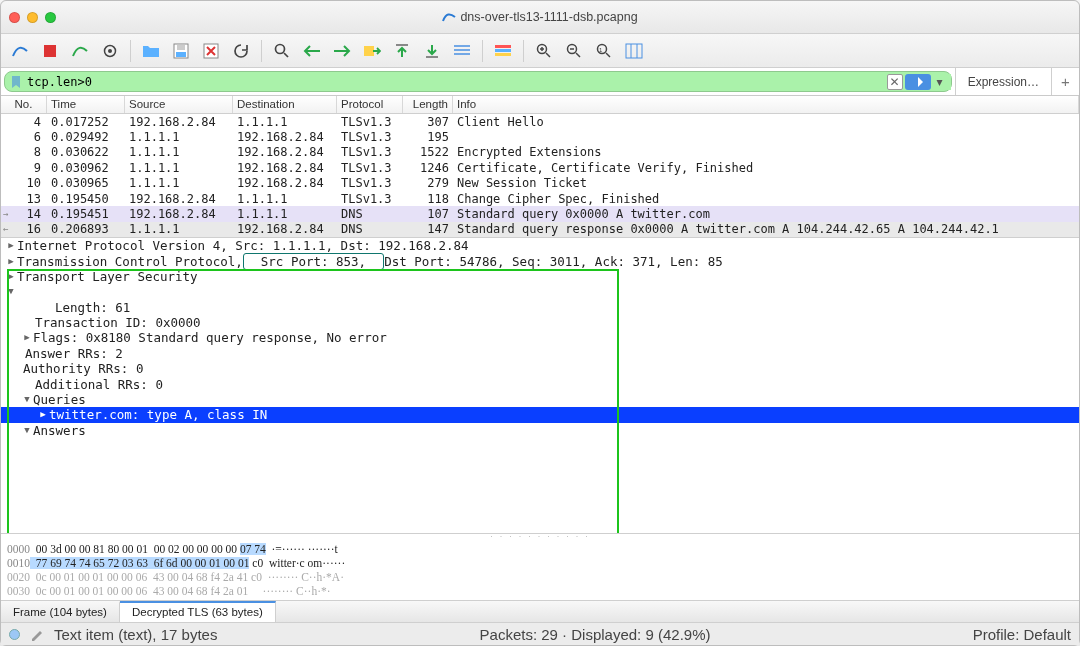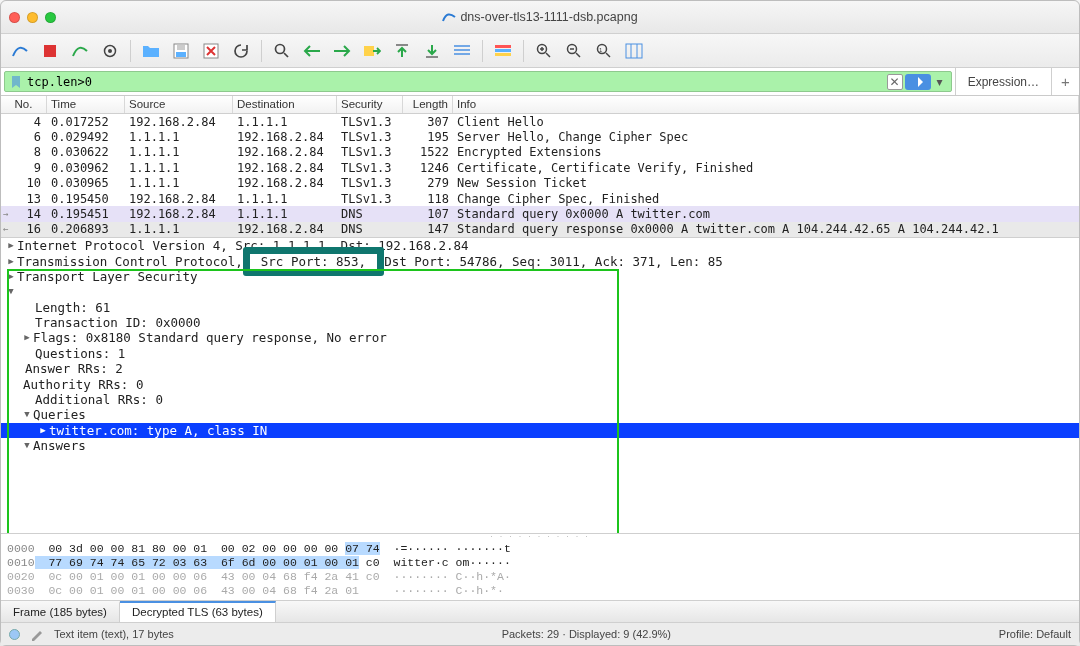--- a/index.html
+++ b/index.html
@@ -22,21 +22,21 @@
   .dot{width:11px;height:11px;border-radius:50%;border:0.5px solid rgba(0,0,0,.15)}
   .dot.r{background:#ff5f57}.dot.y{background:#febc2e}.dot.g{background:#28c840}
   .title{position:absolute;left:0;right:0;text-align:center;font-size:12.5px;color:#444;pointer-events:none}
   .title svg{vertical-align:-3px;margin-right:4px}
   
   .toolbar{height:34px;background:linear-gradient(#f7f7f7,#ebebeb);border-bottom:1px solid #cfcfcf;display:flex;align-items:center;padding:0 6px;gap:4px}
   .tbtn{width:26px;height:26px;display:flex;align-items:center;justify-content:center;border-radius:3px}
   .sep{width:1px;height:22px;background:#cfcfcf;margin:0 3px}
   
   .filterbar{height:28px;background:#fff;border-bottom:1px solid #cacaca;display:flex;align-items:stretch}
-  .filterinput{flex:1;display:flex;align-items:center;background:var(--filter-valid);border:1px solid #8ec98e;margin:3px 3px;border-radius:2px}
+  .filterinput{flex:1;display:flex;align-items:center;background:var(--filter-valid);border:1px solid #8ec98e;margin:3px 3px;border-radius:8px}
   .filterinput .bm{width:14px;margin:0 4px;opacity:.6}
   .filterinput input{flex:1;border:0;background:transparent;font-family:var(--mono);font-size:12px;outline:none;padding:0}
   .filterctl{display:flex;align-items:center;gap:2px;padding:0 4px;background:var(--filter-valid)}
   .clearx{width:16px;height:16px;background:#fff;border:1px solid #999;border-radius:2px;font-size:12px;line-height:14px;text-align:center;color:#666}
   .arrowbadge{width:26px;height:16px;background:#4a90e2;border-radius:3px;position:relative}
   .arrowbadge::after{content:'';position:absolute;right:3px;top:3px;border:5px solid transparent;border-left-color:#fff}
   .dd{width:14px;text-align:center;color:#555}
   .exprbtn{padding:0 12px;display:flex;align-items:center;color:#444;font-size:12px;border-left:1px solid #cfcfcf}
   .plusbtn{width:28px;display:flex;align-items:center;justify-content:center;border-left:1px solid #cfcfcf;font-size:15px;color:#777}
   
@@ -56,33 +56,33 @@
   .prow .c-len{text-align:right}
   .prow.sel{background:var(--row-sel-bg)}
   .prow.sel2{background:var(--row-sel-bg2)}
   .prow .arrow{position:absolute;left:2px;font-size:9px;color:#888}
   .prow{position:relative}
   
   .details{flex:1;background:#fff;overflow:hidden;font-family:var(--mono);font-size:12.5px;border-bottom:1px solid #cfcfcf;line-height:15.4px;position:relative}
   .tree-row{display:flex;align-items:center;height:15.4px;padding-left:4px}
   .tri{width:12px;display:inline-block;color:#666;font-size:9px;text-align:center}
   .greenbox{border:2px solid #1cc41c;position:absolute;pointer-events:none}
-  .redbox{border:7px solid #0f766e;border-radius:3px;display:inline-block;padding:0 11px}
+  .redbox{border:1px solid #0f766e;border-radius:3px;display:inline-block;padding:0 17px}
   .hl-row{background:#0a3fff;color:#fff}
   
-  .hex{background:#fff;font-family:Liberation Mono, monospace;font-size:11.5px;padding:2px 6px;line-height:14px;border-bottom:1px solid #cfcfcf;white-space:pre}
+  .hex{background:#fff;font-family:Liberation Serif, serif;font-size:11.5px;padding:2px 6px;line-height:14px;border-bottom:1px solid #cfcfcf;white-space:pre}
   .hex .off{color:#888}
   .hex .hl{background:#b8daff}
   .hex .dim{color:#aaa}
   
   .btabs{height:22px;background:linear-gradient(#f8f8f8,#e6e6e6);display:flex;border-bottom:1px solid #cfcfcf}
   .btab{padding:3px 12px;font-size:11.5px;border-right:1px solid #cfcfcf;border-top:2px solid transparent;cursor:default}
   .btab.active{background:#fff;border-top-color:#4a90e2}
   
-  .status{height:22px;background:var(--bg);display:flex;align-items:center;font-size:11px;color:#444;padding:0 8px;gap:10px}
+  .status{height:22px;background:var(--bg);display:flex;align-items:center;font-size:15px;color:#444;padding:0 8px;gap:10px}
   .status .spacer{flex:1}
   .sdot{width:11px;height:11px;border-radius:50%;background:#9cc7f5;border:1px solid #7aa}
   .sicon{opacity:.7}
   .gripper{text-align:center;color:#bbb;font-size:9px;height:6px;line-height:4px;background:#fff;letter-spacing:2px}
 </style>
 </head>
 <body>
 <div class="window">
 
   <div class="titlebar">
@@ -236,42 +236,41 @@
     <div class="exprbtn">Expression…</div>
     <div class="plusbtn">+</div>
   </div>
 
   <div class="plist">
     <div class="phead">
       <div class="c-no">No.</div>
       <div class="c-time">Time</div>
       <div class="c-src">Source</div>
       <div class="c-dst">Destination</div>
-      <div class="c-proto">Security</div>
+      <div class="c-proto">Protocol</div>
       <div class="c-len">Length</div>
       <div class="c-info">Info</div>
     </div>
     <div id="packet-rows">
         <div class="prow ">
           <div class="c-no">4</div>
           <div class="c-time">0.017252</div>
           <div class="c-src">192.168.2.84</div>
           <div class="c-dst">1.1.1.1</div>
           <div class="c-proto">TLSv1.3</div>
           <div class="c-len">307</div>
           <div class="c-info">Client Hello</div>
         </div>
         <div class="prow ">
           <div class="c-no">6</div>
           <div class="c-time">0.029492</div>
           <div class="c-src">1.1.1.1</div>
           <div class="c-dst">192.168.2.84</div>
           <div class="c-proto">TLSv1.3</div>
           <div class="c-len">195</div>
-          <div class="c-info">Server Hello, Change Cipher Spec</div>
         </div>
         <div class="prow ">
           <div class="c-no">8</div>
           <div class="c-time">0.030622</div>
           <div class="c-src">1.1.1.1</div>
           <div class="c-dst">192.168.2.84</div>
           <div class="c-proto">TLSv1.3</div>
           <div class="c-len">1522</div>
           <div class="c-info">Encrypted Extensions</div>
         </div>
@@ -336,32 +335,29 @@
         <span class="redbox">Src Port: 853,</span>
         <span> Dst Port: 54786, Seq: 3011, Ack: 371, Len: 85</span>
       </div>
     <div class="tree-row">
         <span class="tri">▶</span>
         <span>Transport Layer Security</span>
       </div>
     <div class="tree-row">
         <span class="tri">▼</span>
       </div>
-    <div class="tree-row" style="padding-left:34px">
+    <div class="tree-row" style="padding-left:54px">
         <span>Length: 61</span>
       </div>
     <div class="tree-row" style="padding-left:34px">
         <span>Transaction ID: 0x0000</span>
       </div>
     <div class="tree-row" style="padding-left:20px">
         <span class="tri">▶</span>
         <span>Flags: 0x8180 Standard query response, No error</span>
-      </div>
-    <div class="tree-row" style="padding-left:34px">
-        <span>Questions: 1</span>
       </div>
     <div class="tree-row" style="padding-left:24px">
         <span>Answer RRs: 2</span>
       </div>
     <div class="tree-row" style="padding-left:22px">
         <span>Authority RRs: 0</span>
       </div>
     <div class="tree-row" style="padding-left:34px">
         <span>Additional RRs: 0</span>
       </div>
@@ -382,21 +378,21 @@
   </div>
 
   <div class="gripper">· · · · · · · · · · ·</div>
 
   <div class="hex"><span class="off">0000</span><span>  00 3d 00 00 81 80 00 01  00 02 00 00 00 00 </span><span class="hl">07 74</span><span>  ·=······ ·······t</span>
 <span class="off">0010</span><span class="hl">  77 69 74 74 65 72 03 63  6f 6d 00 00 01 00 01</span><span> c0</span><span>  witter·c om······</span>
 <span class="off dim">0020</span><span class="dim">  0c 00 01 00 01 00 00 06  43 00 04 68 f4 2a 41 c0</span><span class="dim">  ········ C··h·*A·</span>
 <span class="off dim">0030</span><span class="dim">  0c 00 01 00 01 00 00 06  43 00 04 68 f4 2a 01   </span><span class="dim">  ········ C··h·*· </span></div>
 
   <div class="btabs">
-    <div class="btab">Frame (185 bytes)</div>
+    <div class="btab">Frame (104 bytes)</div>
     <div class="btab active">Decrypted TLS (63 bytes)</div>
   </div>
 
   <div class="status">
     <div class="sdot"></div>
     <svg width="14" height="14" class="sicon">
         <path d="M2 12l8-8 2 2-8 8H2z" fill="#777"></path>
       </svg>
     <div>Text item (text), 17 bytes</div>
     <div class="spacer"></div>

